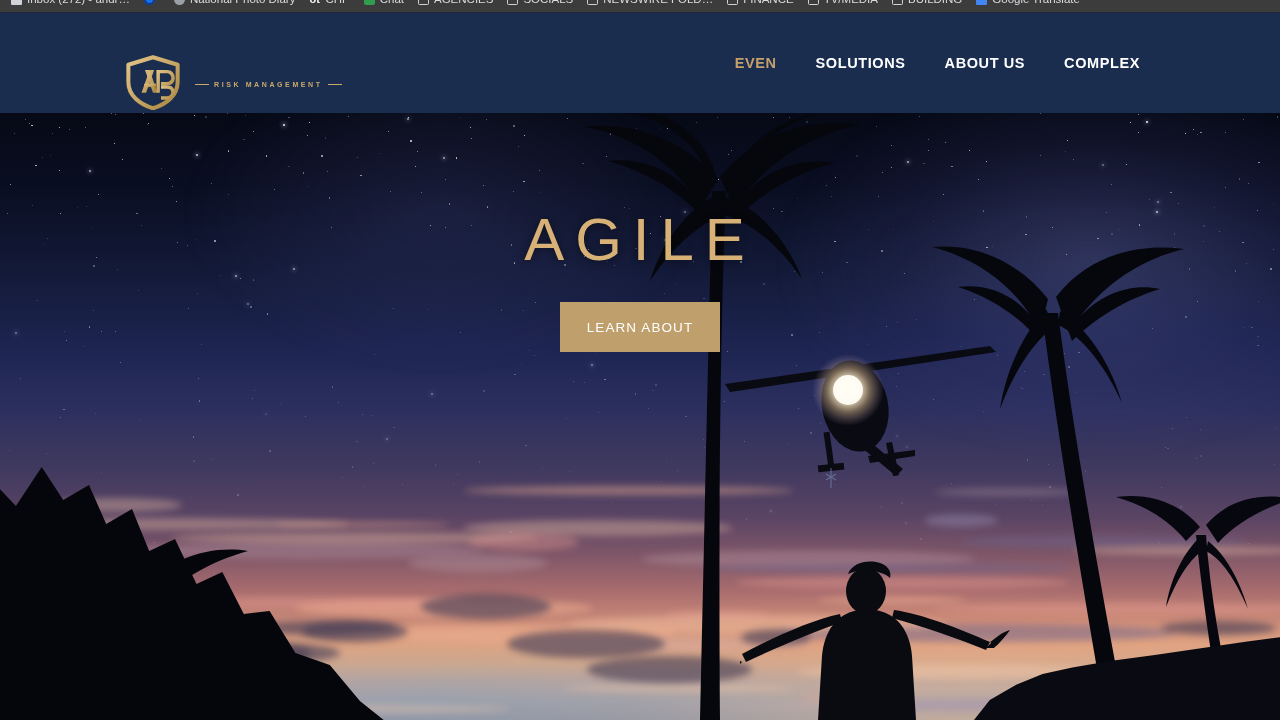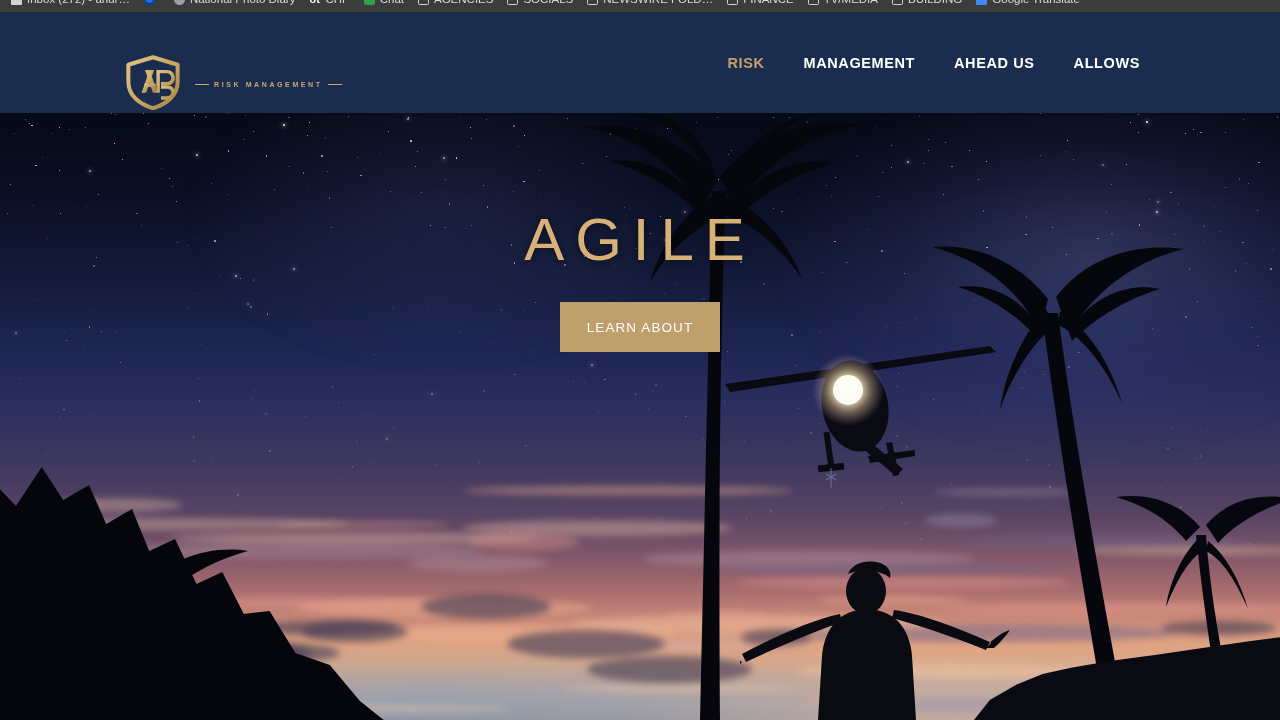--- a/index.html
+++ b/index.html
@@ -254,24 +254,24 @@
     <span class="brand-text">
       <span id="brand-tagline-row">
         <span class="rule"></span>
         <span id="brand-tagline">RISK MANAGEMENT</span>
         <span class="rule"></span>
       </span>
     </span>
   </a>
 
   <nav id="main-nav">
-    <a class="nav-link active">RISK</a>
-    <a class="nav-link">MANAGEMENT</a>
-    <a class="nav-link">AHEAD US</a>
-    <a class="nav-link">ALLOWS</a>
+    <a class="nav-link active">EVEN</a>
+    <a class="nav-link">SOLUTIONS</a>
+    <a class="nav-link">ABOUT US</a>
+    <a class="nav-link">COMPLEX</a>
   </nav>
 </header>
 
 <section id="hero">
 
   <div id="hero-photo">
     <div id="hero-sky">
       <div id="sky-grad"></div>
       <div id="nebula"></div>
       <div id="nebula2"></div>

